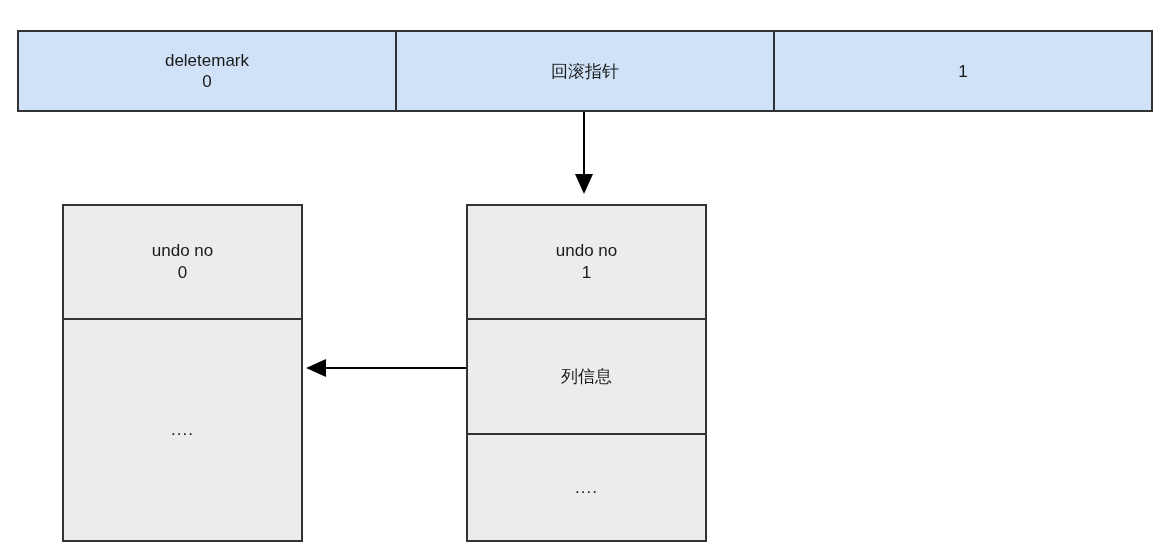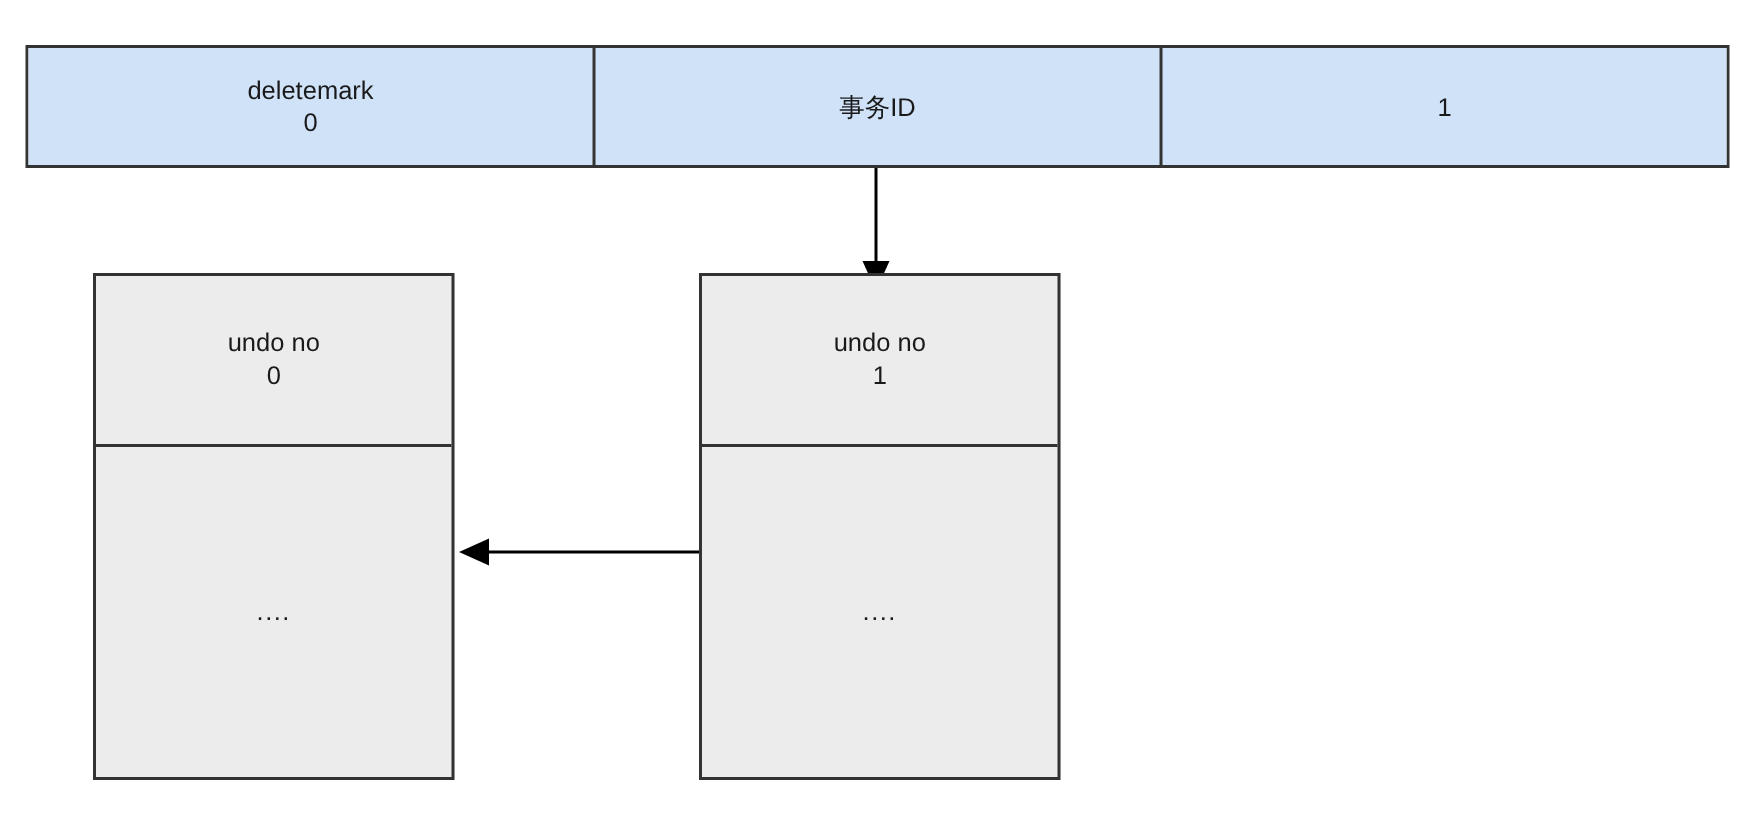--- a/index.html
+++ b/index.html
@@ -36,21 +36,21 @@
     border-left: 2px solid var(--border, #333333);
     font-size: 17px;
     line-height: 21px;
     text-align: center;
   }
   .record-cell:first-child { border-left: none; }
   .record-cell.highlight { background: var(--highlight-bg, #d5e8a2); }
   
   .undo-box {
     position: absolute;
-    top: 182px;
+    top: 204px;
     width: 237px;
     height: 334px;
     border: 2px solid var(--border, #333333);
     background: var(--undo-bg, #ececec);
     display: flex;
     flex-direction: column;
   }
   .undo-box.left { left: 62px; }
   .undo-box.right { left: 466px; }
   .undo-cell {
@@ -94,21 +94,21 @@
       <polygon class="arrow-head" points="306,368 326,359 326,377"></polygon>
     </g>
   </svg>
 
   <div class="record-row">
     <div class="record-cell">
       <span>deletemark</span>
       <span>0</span>
     </div>
     <div class="record-cell">
-      <span>事务ID</span>
+      <span>回滚指针</span>
     </div>
     <div class="record-cell">
       <span>1</span>
     </div>
   </div>
 
   <div class="undo-box left">
     <div class="undo-cell top">
       <span>undo no</span>
       <span>0</span>
@@ -116,18 +116,21 @@
     <div class="undo-cell bot">
       <span>....</span>
     </div>
   </div>
 
   <div class="undo-box right">
     <div class="undo-cell top">
       <span>undo no</span>
       <span>1</span>
     </div>
+    <div class="undo-cell mid">
+      <span>列信息</span>
+    </div>
     <div class="undo-cell bot">
       <span>....</span>
     </div>
   </div>
 
 </div>
 
 </body></html>

